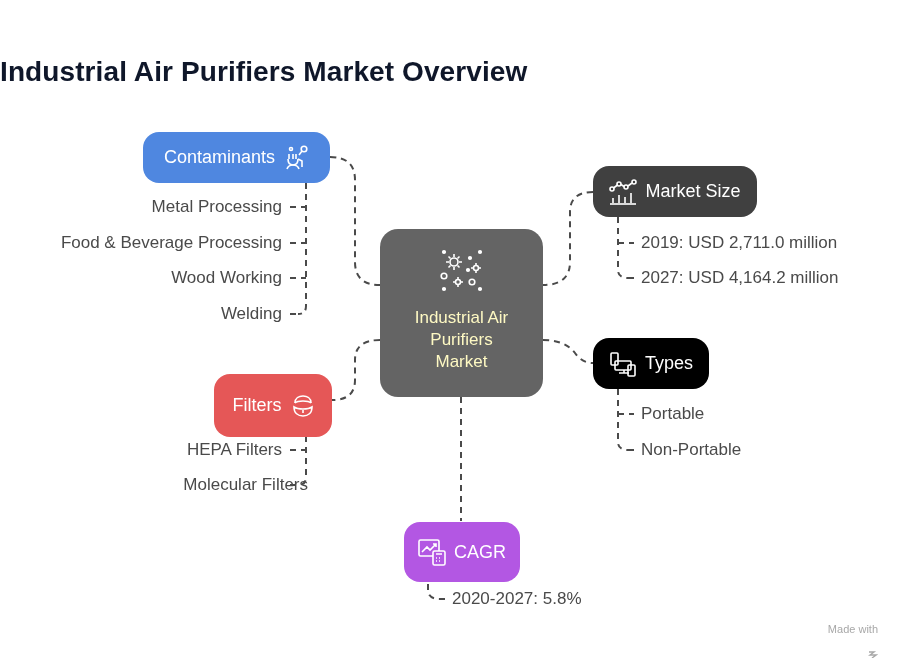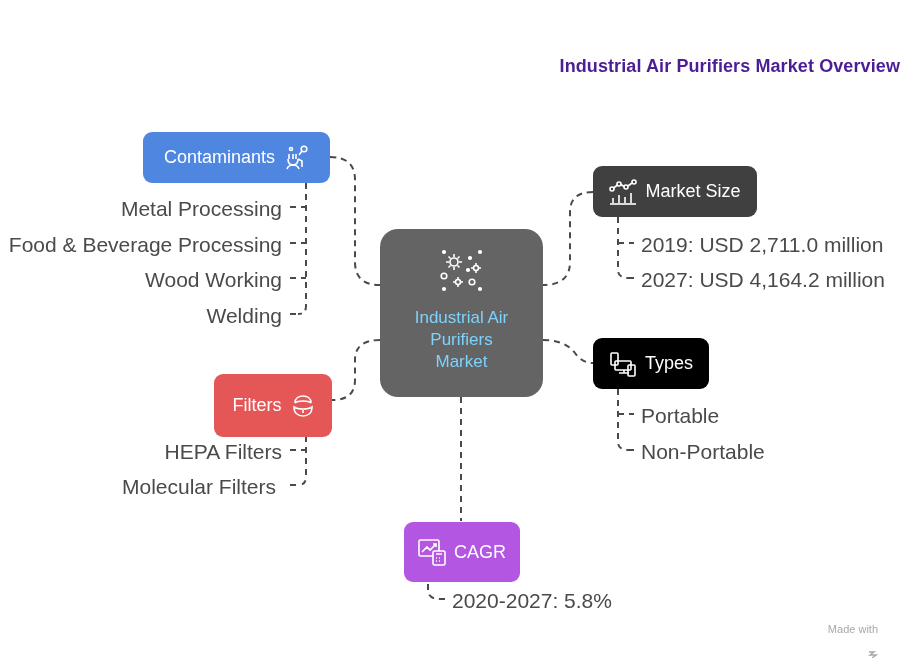--- a/index.html
+++ b/index.html
@@ -1,23 +1,23 @@
 <!DOCTYPE html>
 <html><head>
 <meta charset="utf-8">
 <style>
   html, body { margin:0; padding:0; }
   body { width:900px; height:658px; background:#ffffff; position:relative; overflow:hidden; font-family:"Liberation Sans", sans-serif; color:#4a4a4a; }
-  .title { position:absolute; left:0; top:56px; width:900px; text-align:right; font-size:18px; font-weight:bold; color:#4c1d95; letter-spacing:0.1px; }
+  .title { position:absolute; left:0; top:56px; width:900px; text-align:left; font-size:28px; font-weight:bold; color:#0f172a; letter-spacing:0.1px; }
   svg.lines { position:absolute; left:0; top:0; }
-  .node { position:absolute; border-radius:9px; color:#fff; display:flex; align-items:center; justify-content:center; font-size:18px; box-sizing:border-box; }
+  .node { position:absolute; border-radius:16px; color:#fff; display:flex; align-items:center; justify-content:center; font-size:18px; box-sizing:border-box; }
   .node .ic { display:inline-flex; align-items:center; justify-content:center; }
-  .center { position:absolute; left:380px; top:229px; width:163px; height:168px; background:#646464; border-radius:18px; color:#7dd3fc; display:flex; flex-direction:column; align-items:center; justify-content:flex-start; box-sizing:border-box; padding-top:20px; }
+  .center { position:absolute; left:380px; top:229px; width:163px; height:168px; background:#646464; border-radius:18px; color:#fef9c3; display:flex; flex-direction:column; align-items:center; justify-content:flex-start; box-sizing:border-box; padding-top:20px; }
   .center .lbl { font-size:17px; text-align:center; line-height:22px; margin-top:10px; }
-  .leaf { position:absolute; font-size:21px; color:#4a4a4a; white-space:nowrap; }
+  .leaf { position:absolute; font-size:17px; color:#4a4a4a; white-space:nowrap; }
   .leaf.r { text-align:right; }
   .credit { position:absolute; right:22px; top:623px; font-size:11px; color:#a8a8a8; display:flex; align-items:flex-end; gap:15px;flex-direction:column; }
 </style>
 </head>
 <body>
 
 <div class="title">Industrial Air Purifiers Market Overview</div>
 
 <svg class="lines" width="900" height="658">
   <g fill="none" stroke="#4a4a4a" stroke-width="2" stroke-dasharray="6,5">
@@ -131,21 +131,21 @@
   <span class="ic">
     <svg width="22" height="24" viewBox="0 0 22 24" fill="none" stroke="#fff" stroke-width="1.6">
       <path d="M3 9c0-5 4-7 8-7s8 2 8 7"></path>
         <path d="M3 9c2-2 5-2 8-2s6 0 8 2"></path>
       <path d="M2 13c0 6 4 9 9 9s9-3 9-9c-3 2-6 2-9 2s-6 0-9-2z"></path>
         <path d="M11 16v3"></path>
     </svg>
   </span>
 </div>
 <div class="leaf r" style="right:618px; top:440px;">HEPA Filters</div>
-<div class="leaf r" style="right:624px; top:475px;">Molecular Filters</div>
+<div class="leaf r" style="right:592px; top:475px;">Molecular Filters</div>
 
 <div class="node" style="left:404px; top:522px; width:116px; height:60px; background:#b357e3;">
   <span class="ic" style="margin-right:8px;">
     <svg width="28" height="28" viewBox="0 0 28 28" fill="none" stroke="#fff" stroke-width="1.6">
       <rect x="1" y="2" width="20" height="16" rx="1.5"></rect>
         <path d="M4 14l5-5 3 3 6-6M15 6h3v3"></path>
       <rect x="15" y="13" width="12" height="14" rx="1.5" fill="#b357e3"></rect>
         <path d="M18 16h6M18 20h1M21 20h1M24 20h0M18 23h1M21 23h1M24 23h0"></path>
     </svg>
   </span>

